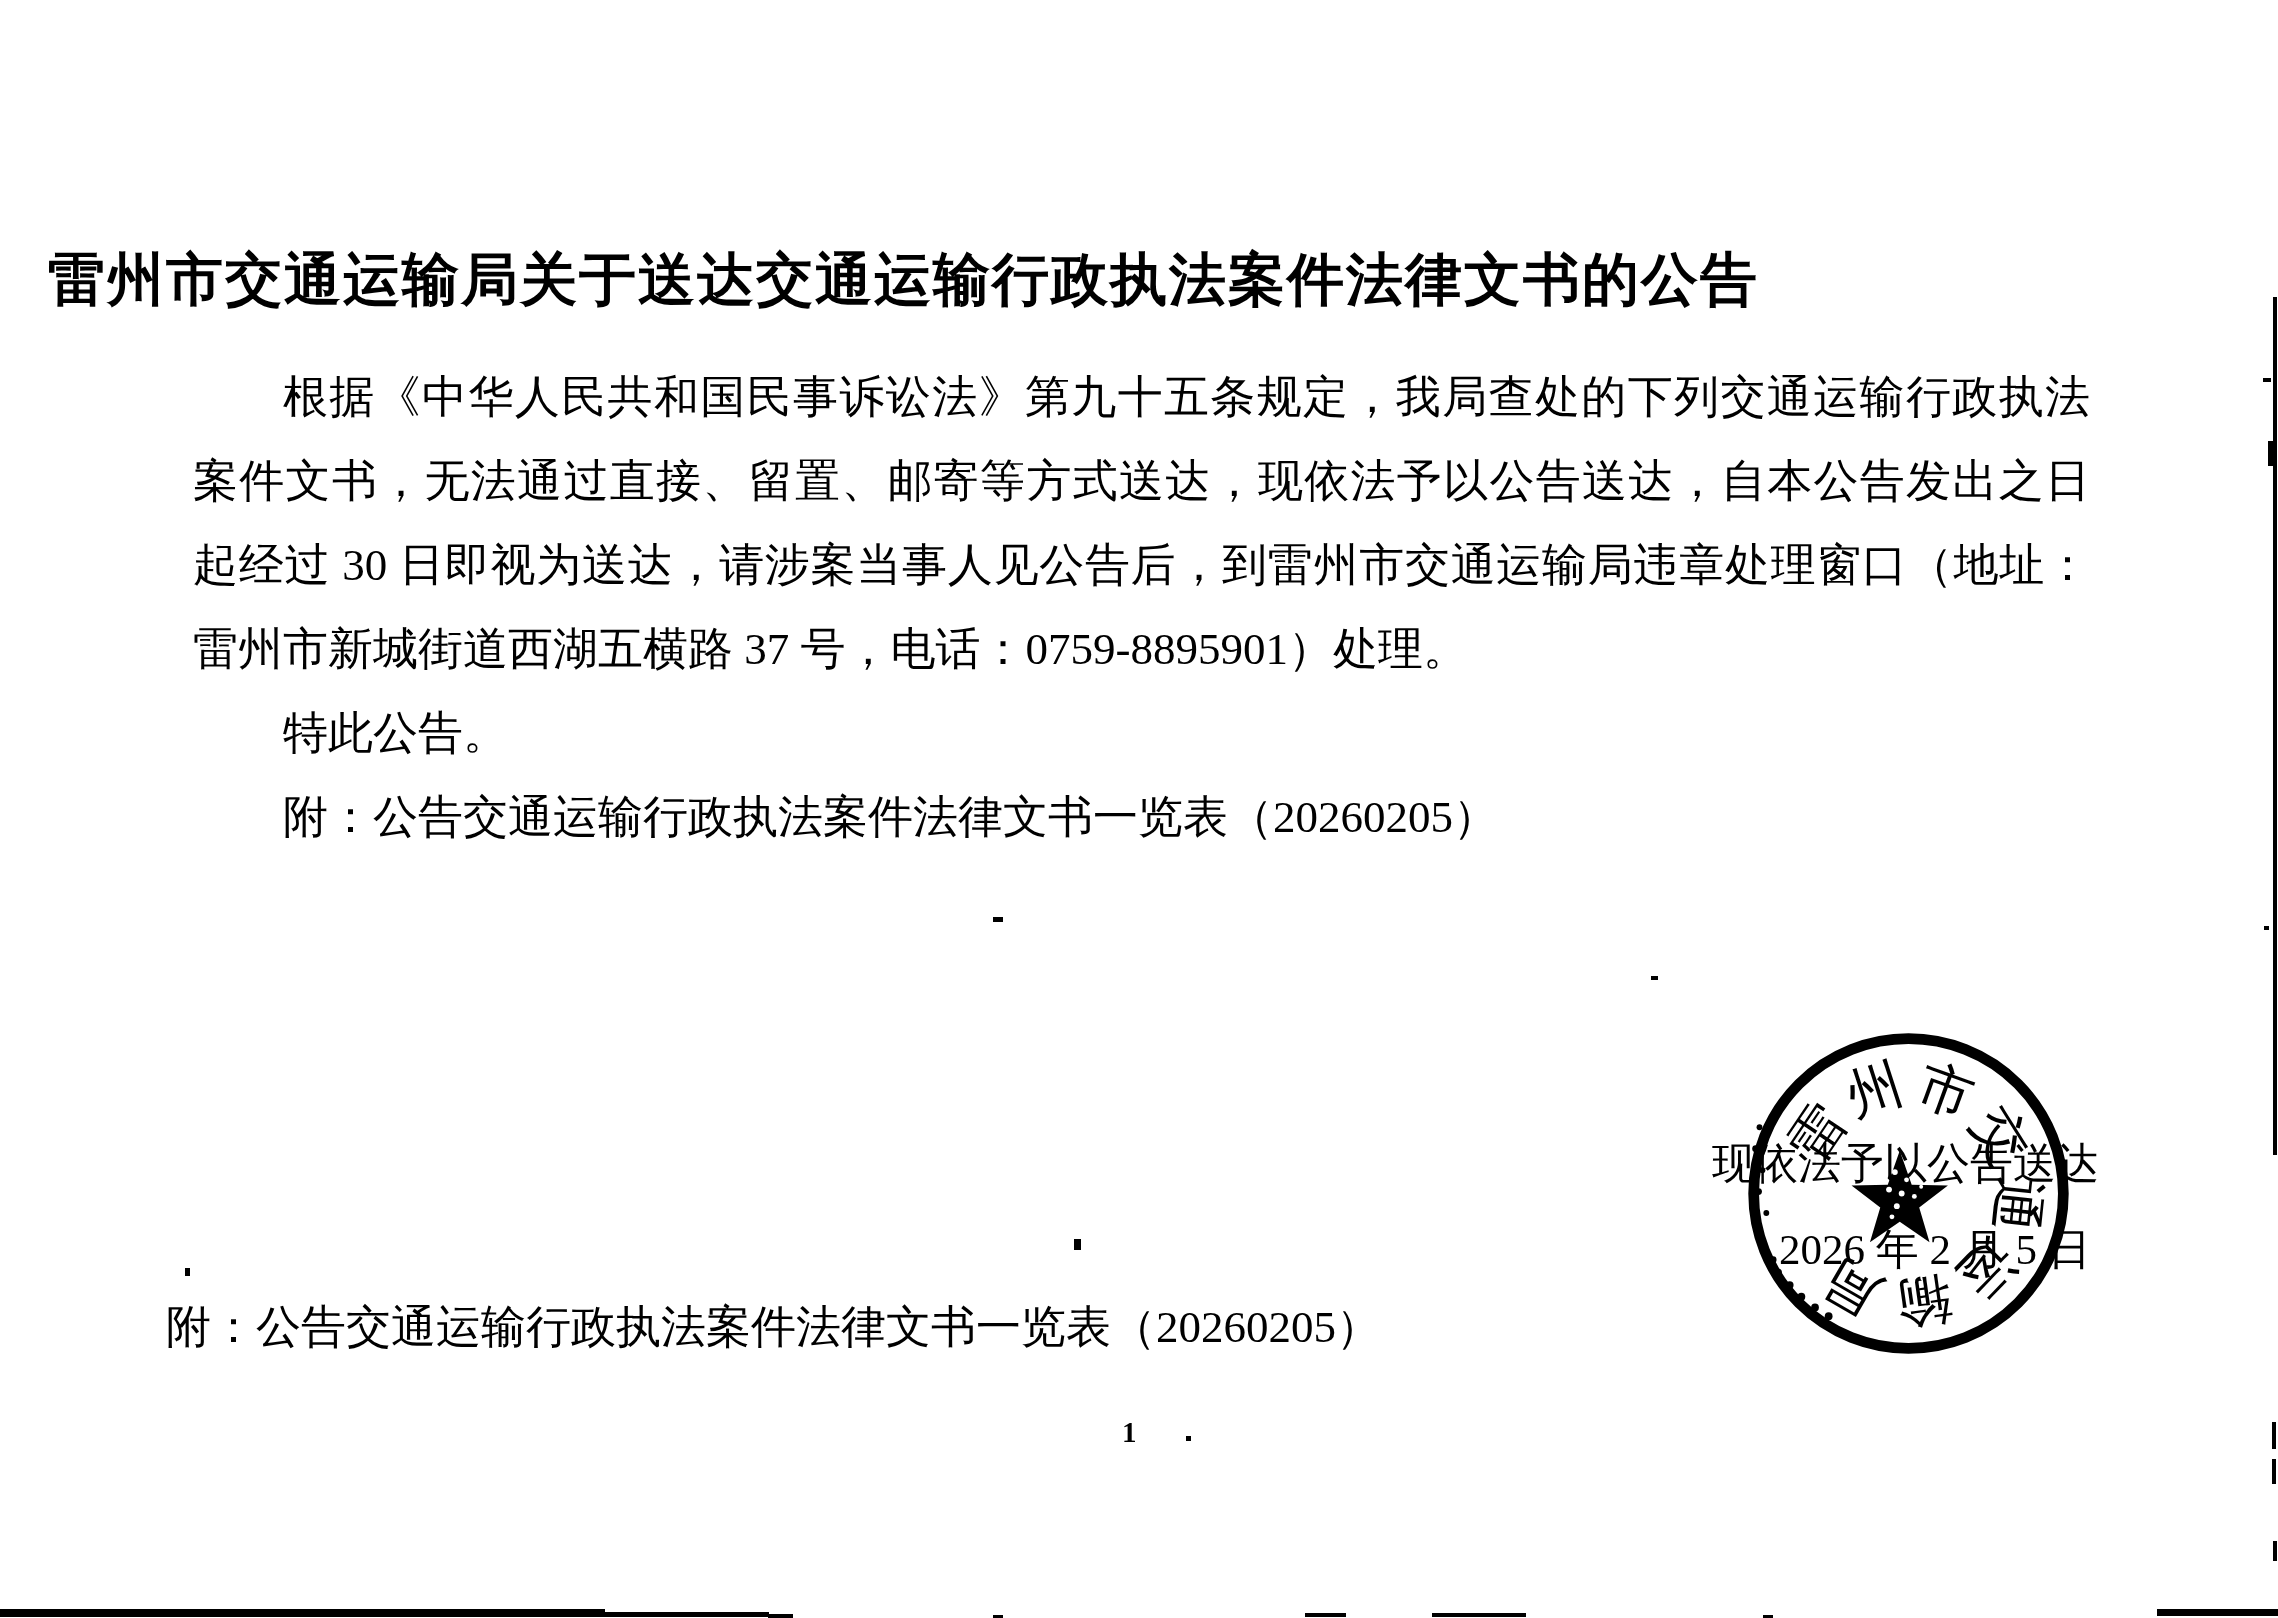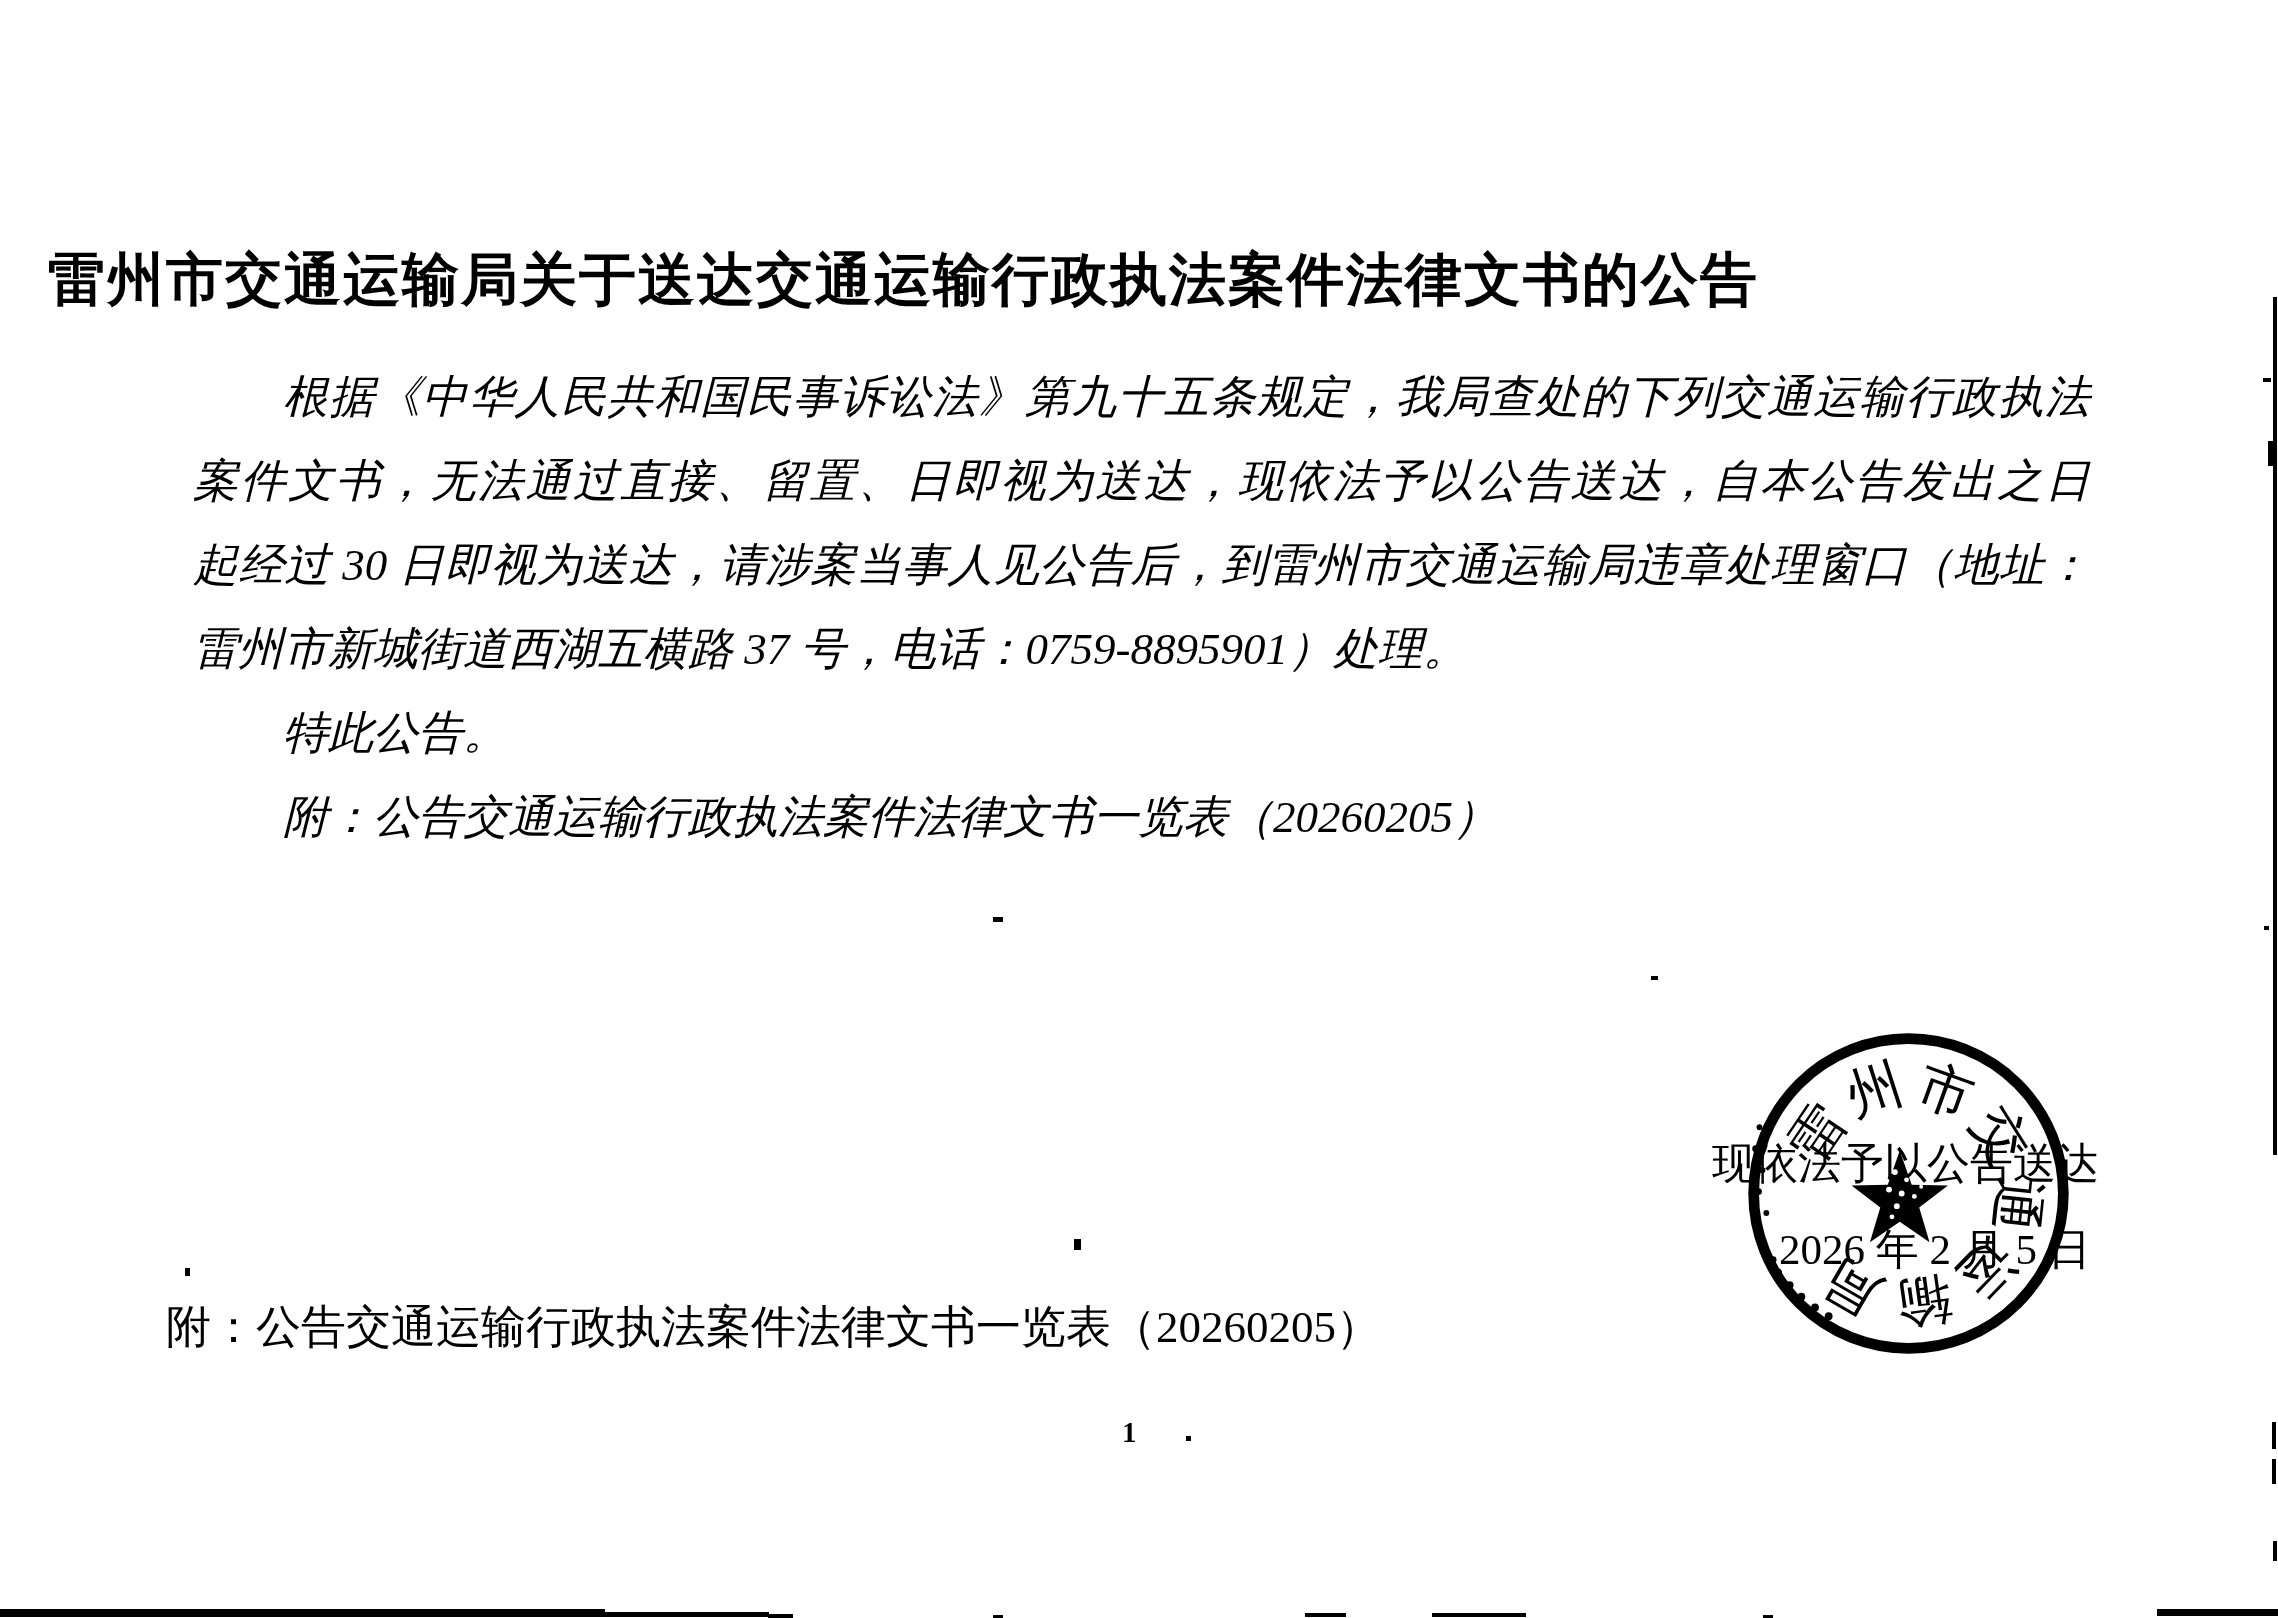--- a/index.html
+++ b/index.html
@@ -18,21 +18,20 @@
     font-size: 57px; font-weight: bold;
     letter-spacing: 2px;
     font-family: "Liberation Serif", serif;
     white-space: nowrap;
   }
 
   .body-block {
     position: absolute; left: 193px; top: 355px; width: 1897px;
     font-size: 45px; line-height: 84px;
     font-family: "Liberation Serif", serif;
-    font-style: italic;
   }
   .body-line { white-space: nowrap; }
   .body-line.just {
     white-space: normal;
     text-align: justify;
     text-align-last: justify;
     text-justify: inter-character;
   }
   .indent { text-indent: 90px; }
 
@@ -70,21 +69,21 @@
 </style>
 </head>
 <body>
 
 <div class="page">
 
   <div class="doc-title">雷州市交通运输局关于送达交通运输行政执法案件法律文书的公告</div>
 
   <div class="body-block">
     <div class="body-line just indent">根据《中华人民共和国民事诉讼法》第九十五条规定，我局查处的下列交通运输行政执法</div>
-    <div class="body-line just">案件文书，无法通过直接、留置、日即视为送达，现依法予以公告送达，自本公告发出之日</div>
+    <div class="body-line just">案件文书，无法通过直接、留置、邮寄等方式送达，现依法予以公告送达，自本公告发出之日</div>
     <div class="body-line just">起经过 30 日即视为送达，请涉案当事人见公告后，到雷州市交通运输局违章处理窗口（地址：</div>
     <div class="body-line">雷州市新城街道西湖五横路 37 号，电话：0759-8895901）处理。</div>
     <div class="body-line indent">特此公告。</div>
     <div class="body-line indent">附：公告交通运输行政执法案件法律文书一览表（20260205）</div>
   </div>
 
   <div class="sig-org">现依法予以公告送达</div>
   <div class="sig-date">2026 年 2 月 5 日</div>
 
   <div class="seal">

